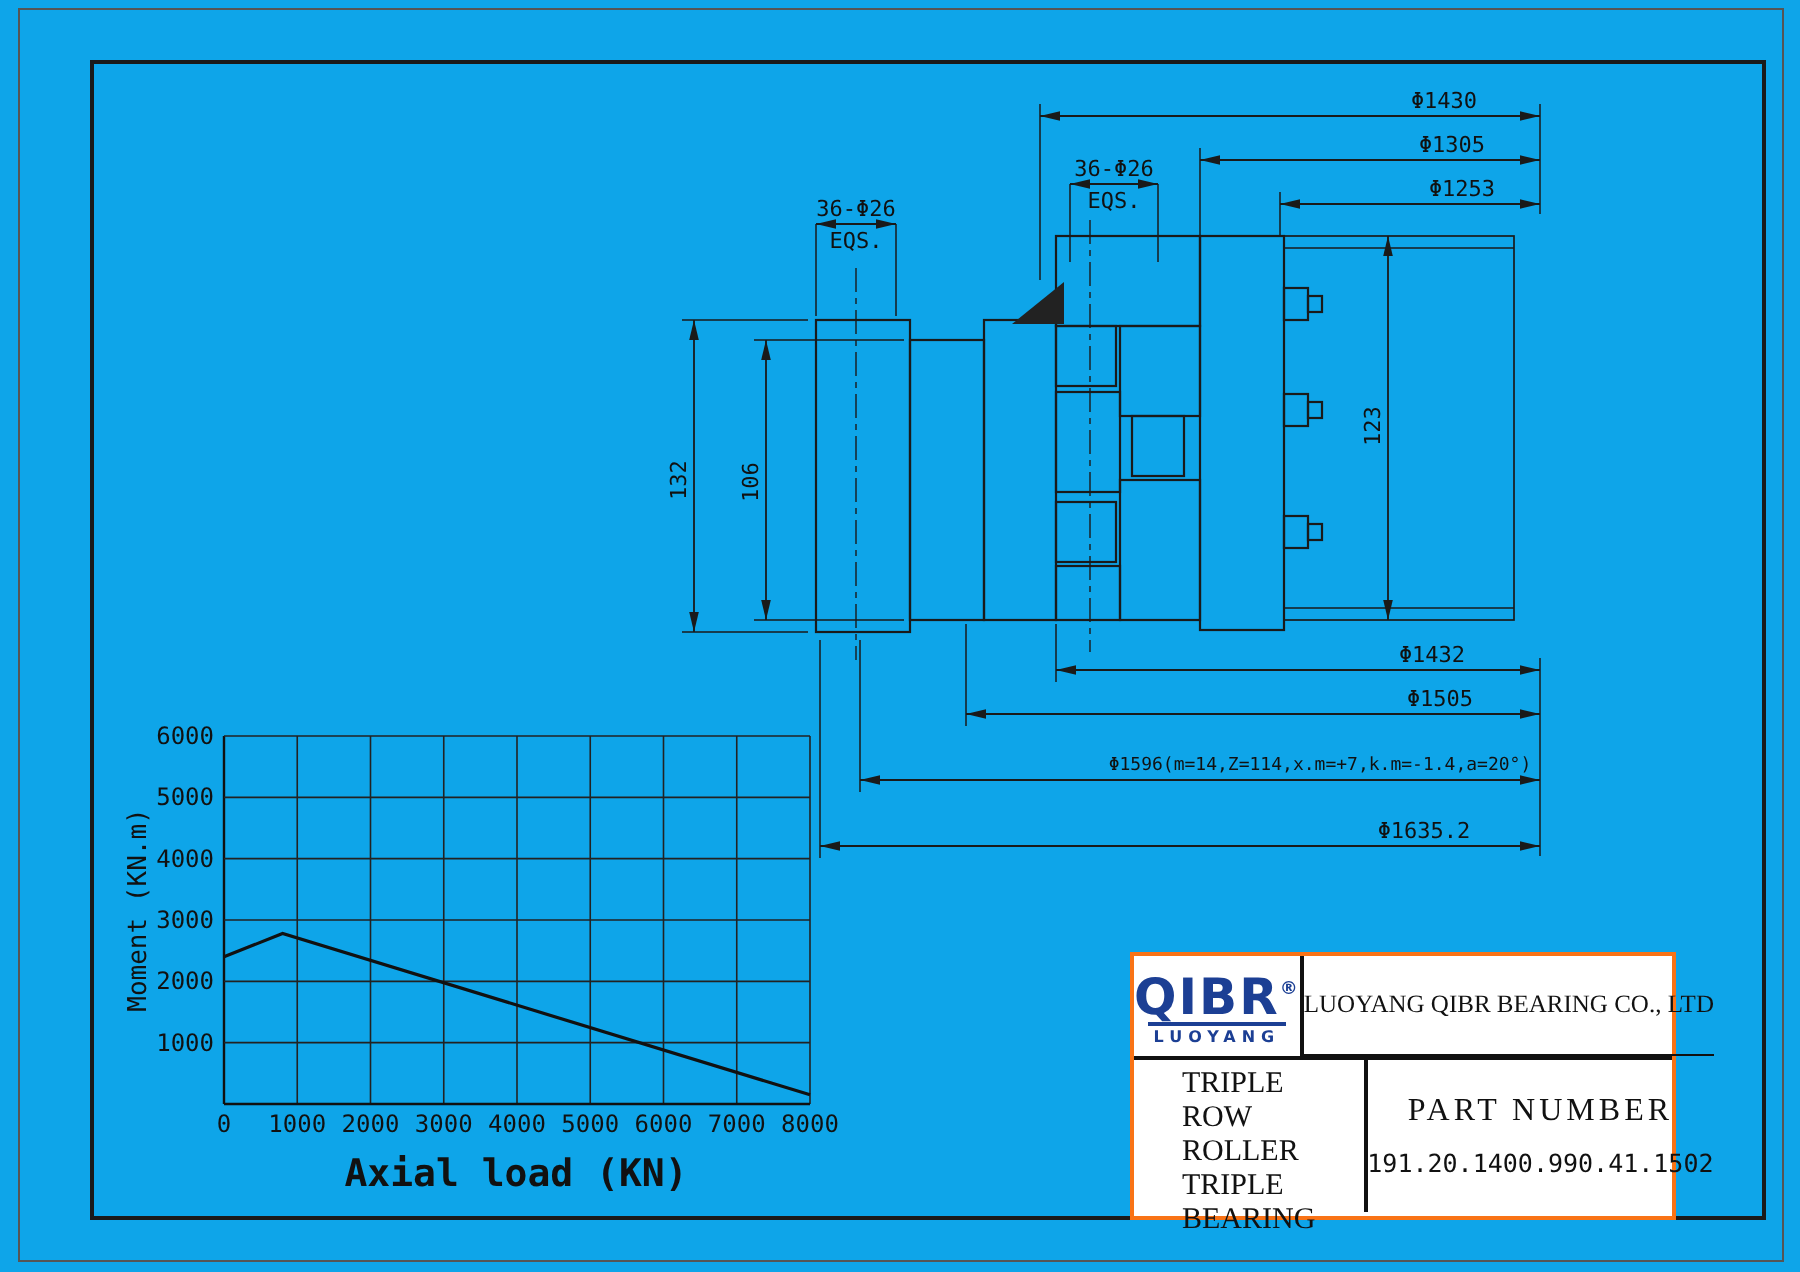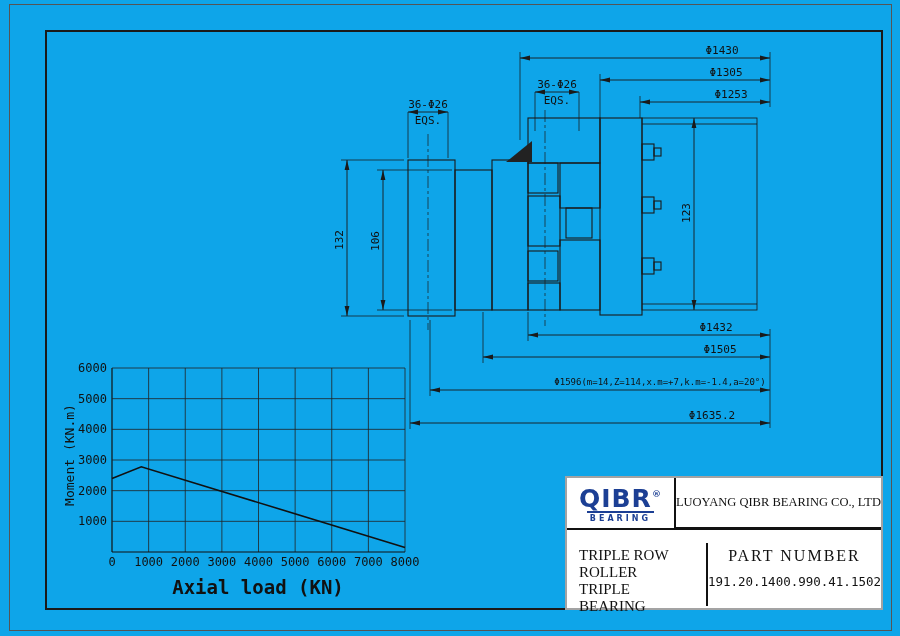--- a/index.html
+++ b/index.html
@@ -17,36 +17,36 @@
   .dts{font-size:9px;}
   
   .chart-wrap{position:absolute;left:58px;top:352px;width:400px;height:245px;}
   .grid{stroke:#222;stroke-width:0.8;}
   .axis{stroke:#111;stroke-width:1.2;}
   text.tick{font-family:"DejaVu Sans Mono",monospace;font-size:12px;fill:#111;}
   .xlabel{position:absolute;left:50px;top:224px;width:300px;text-align:center;font-size:19px;font-weight:bold;}
   .ylabel{position:absolute;left:-44px;top:96px;width:110px;height:14px;text-align:center;
           font-size:13px;transform:rotate(-90deg);}
   
-  .titleblock{position:absolute;left:565px;top:476px;width:318px;height:134px;border:2px solid #a3a3a3;
+  .titleblock{position:absolute;left:565px;top:476px;width:273px;height:134px;border:2px solid #f97316;
               box-sizing:border-box;background:#fff;font-family:"Liberation Serif",serif;}
   .tb-top{display:flex;height:52px;border-bottom:2px solid #111;box-sizing:border-box;}
   .tb-logo{width:132px;border-right:2px solid #111;box-sizing:border-box;display:flex;flex-direction:column;
            align-items:center;justify-content:center;}
   .logo-main{color:#1c3f94;font-family:"DejaVu Sans",sans-serif;font-weight:bold;font-size:25px;line-height:23px;letter-spacing:1px;}
   .logo-main sup{font-size:9px;vertical-align:10px;}
   .logo-sub{color:#1c3f94;font-family:"DejaVu Sans",sans-serif;font-weight:bold;font-size:8px;letter-spacing:3px;
             border-top:2px solid #1c3f94;padding:1px 3px 0 3px;margin-top:1px;}
   .tb-co{flex:1;display:flex;flex-direction:row;}
   .tb-company{flex:1;display:flex;align-items:center;justify-content:center;border-bottom:1.5px solid #111;
               font-size:12.5px;white-space:nowrap;}
   .tb-site{flex:1;display:flex;align-items:center;justify-content:center;font-size:12.5px;}
   .tb-bottom{display:flex;height:76px;}
-  .tb-product{width:146px;border-right:2px solid #111;box-sizing:border-box;padding:4px 12px;display:flex;
-              flex-direction:column;justify-content:space-around;font-size:15px;margin-top:13px;}
+  .tb-product{width:146px;border-right:2px solid #111;box-sizing:border-box;padding:4px 24px;display:flex;
+              flex-direction:column;justify-content:space-around;font-size:15px;}
   .tb-part{flex:1;display:flex;flex-direction:column;align-items:center;justify-content:center;gap:9px;}
   .tb-part-label{font-size:16px;letter-spacing:2px;}
   .tb-part-value{font-size:12.5px;font-family:"DejaVu Sans Mono",monospace;}
 </style>
 </head>
 <body>
 
 <div class="page">
   <div class="outer-border"></div>
   <div class="frame"></div>
@@ -215,21 +215,21 @@
         <polyline points="54,126.39999999999999 83.3,114.74666666666667 347,195.4" fill="none" stroke="#111" stroke-width="1.6"></polyline>
       </svg>
     <div class="xlabel">Axial load (KN)</div>
     <div class="ylabel">Moment (KN.m)</div>
   </div>
 
   <div class="titleblock">
     <div class="tb-top">
       <div class="tb-logo">
         <div class="logo-main"><span>QIBR</span><sup>®</sup></div>
-        <div class="logo-sub">BEARING</div>
+        <div class="logo-sub">LUOYANG</div>
       </div>
       <div class="tb-co">
         <div class="tb-company">LUOYANG QIBR BEARING CO., LTD</div>
       </div>
     </div>
     <div class="tb-bottom">
       <div class="tb-product">
         <div>TRIPLE ROW</div>
         <div>ROLLER</div>
         <div>TRIPLE BEARING</div>

